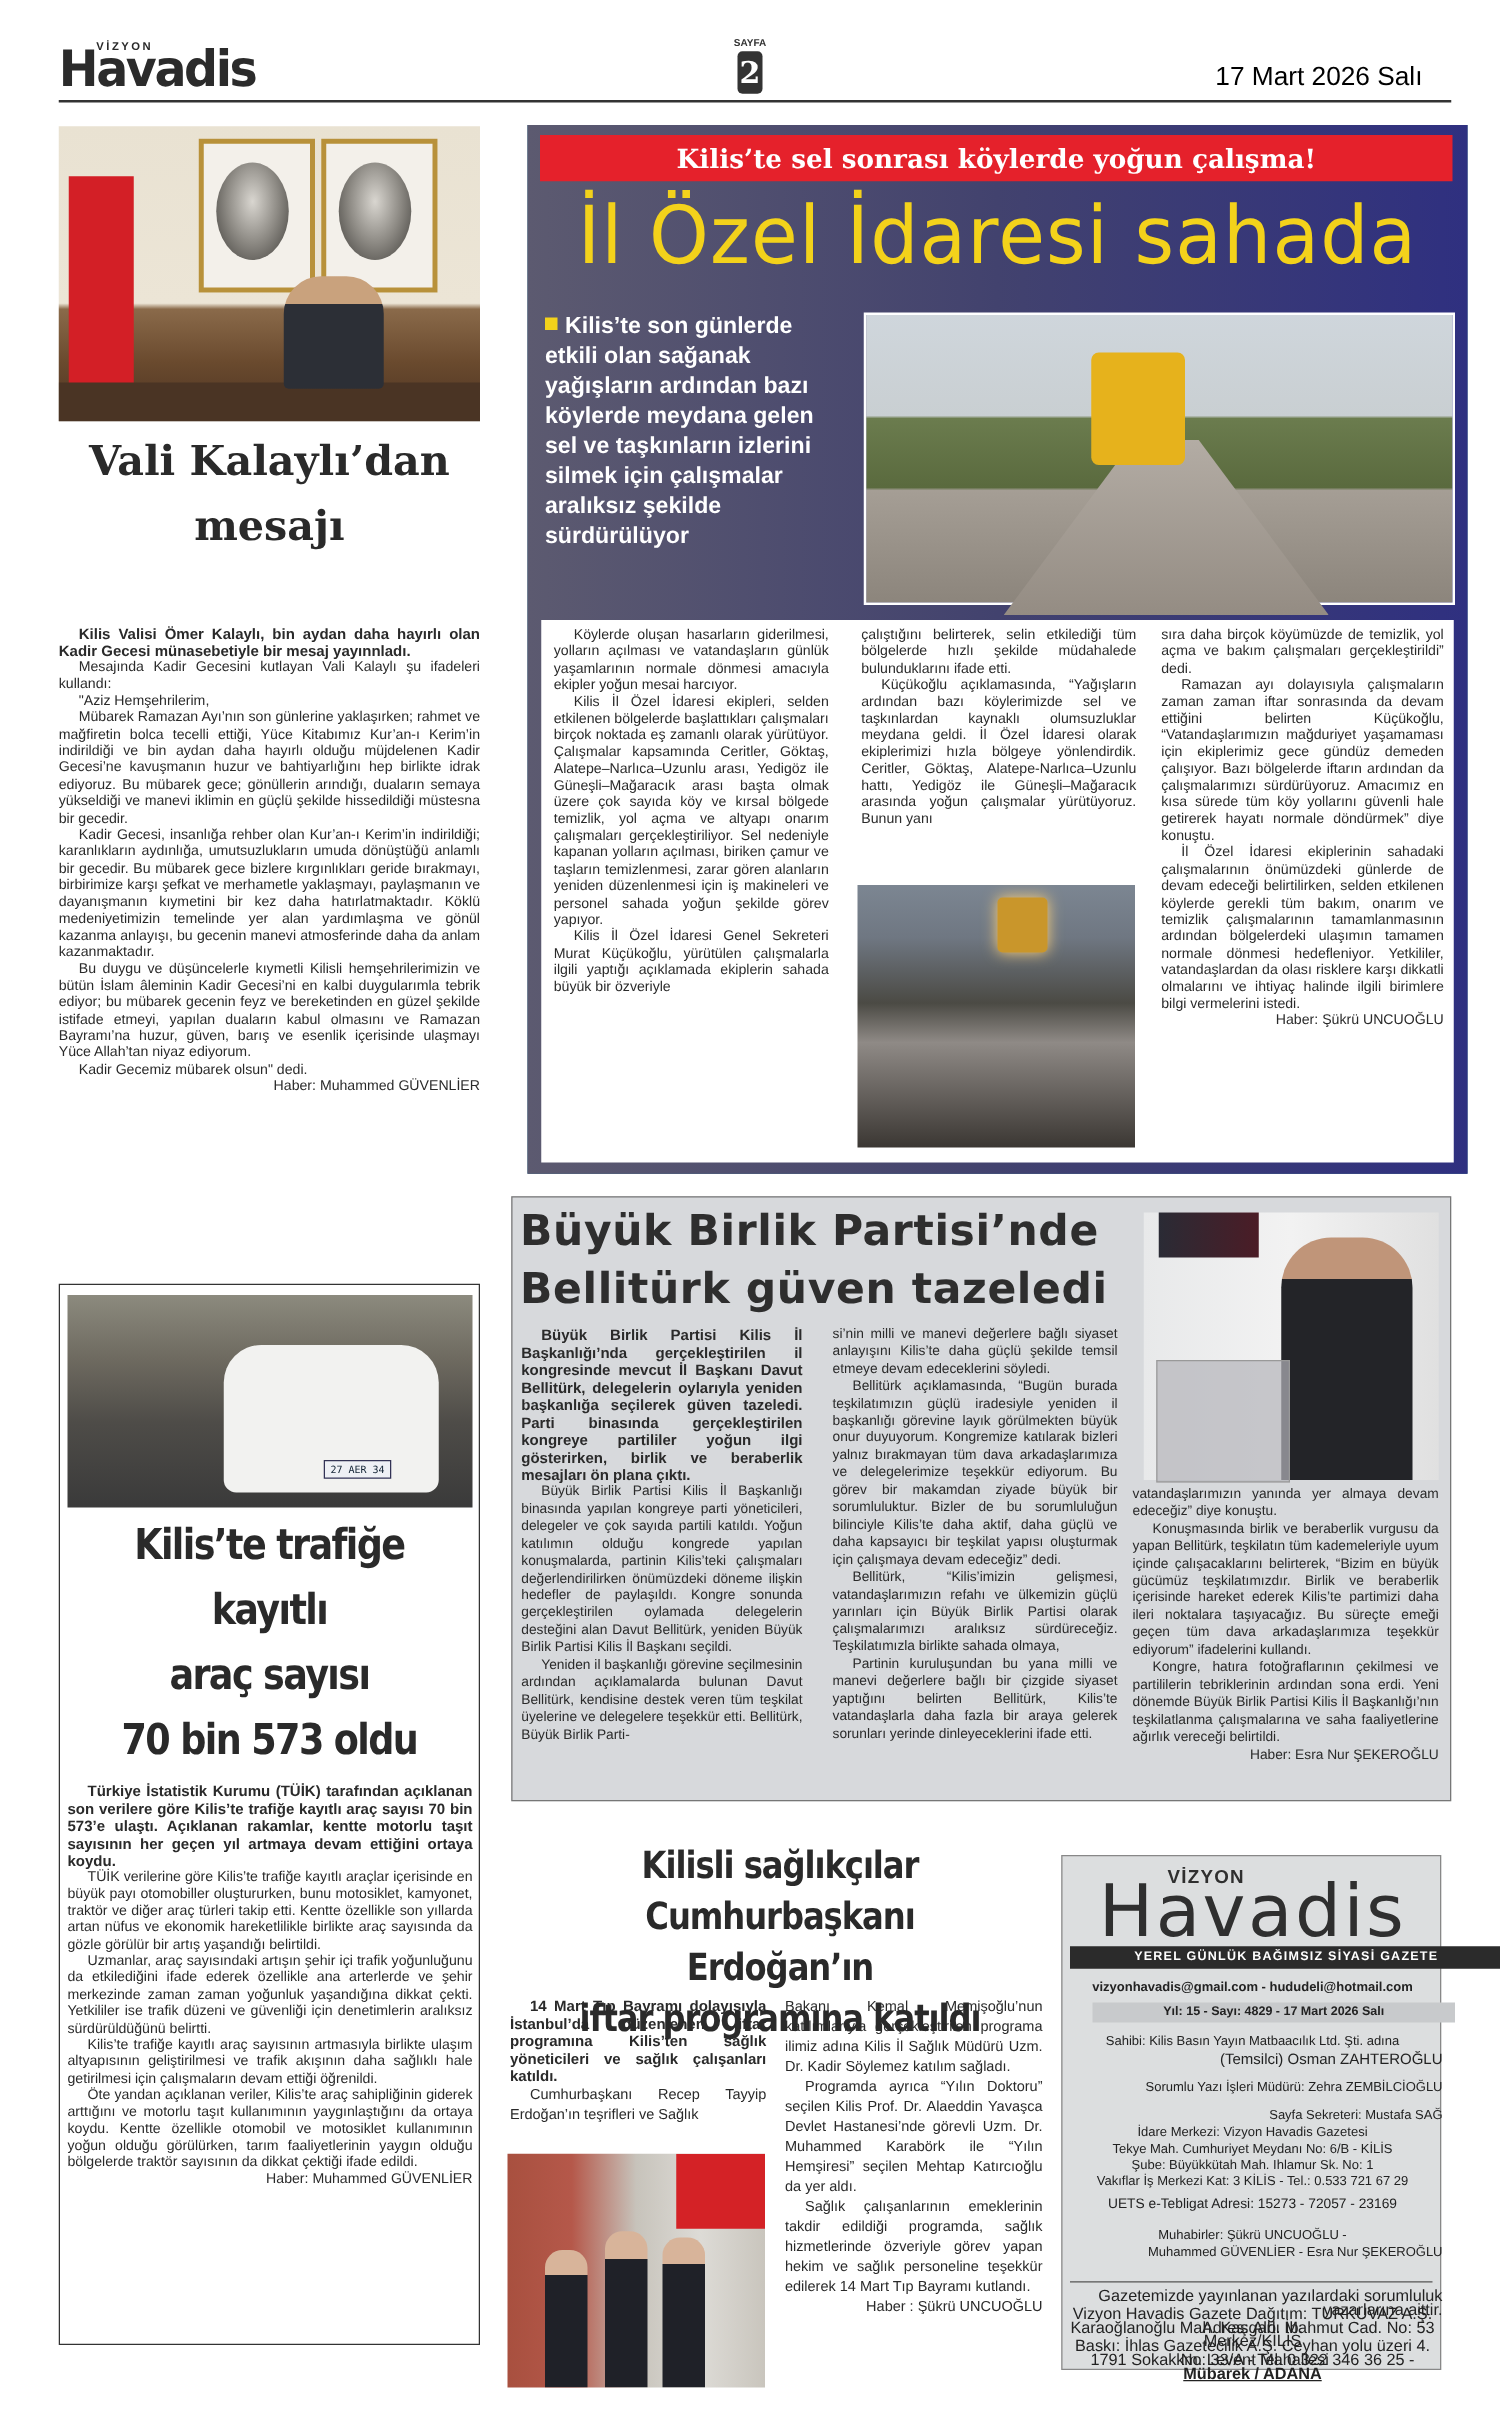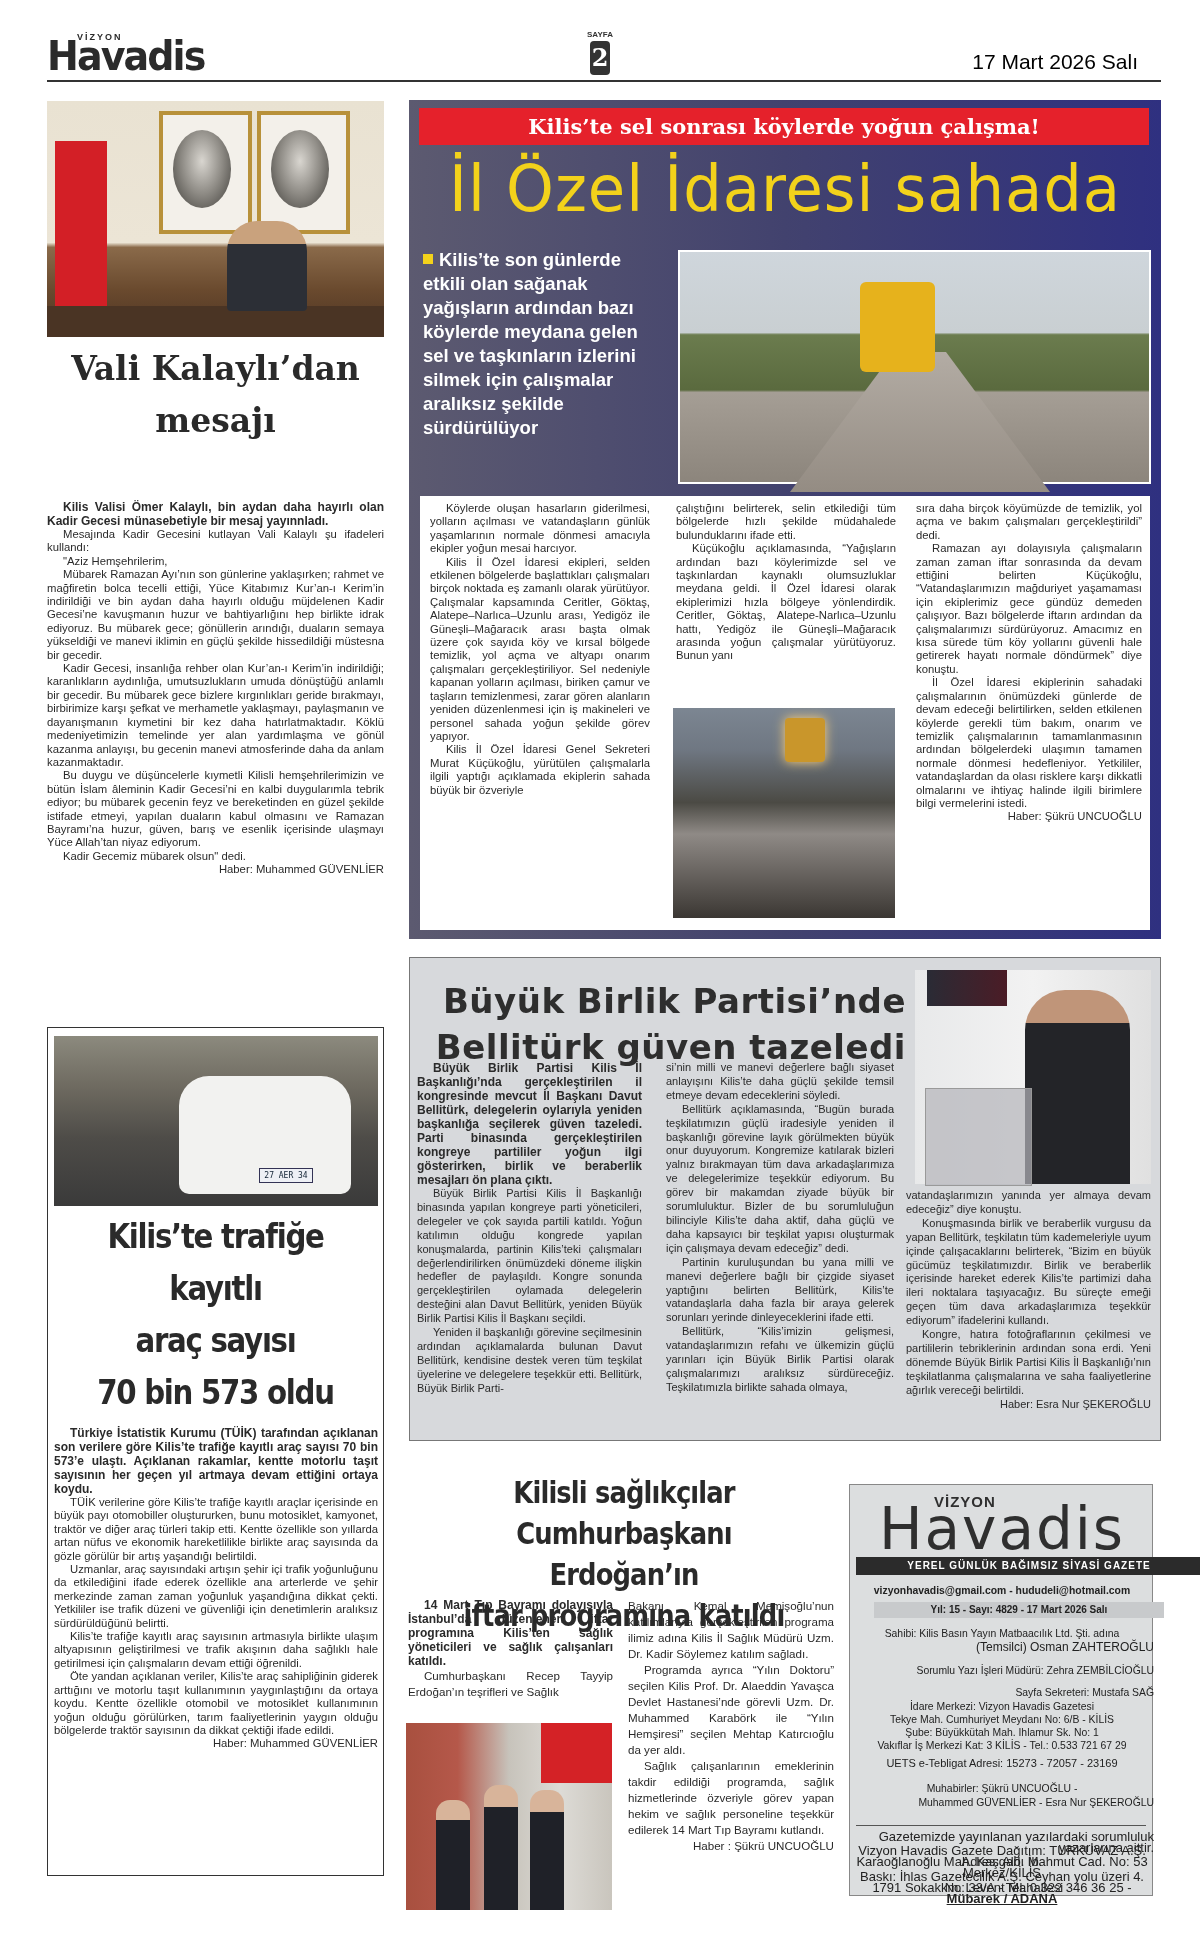--- a/index.html
+++ b/index.html
@@ -32,40 +32,40 @@
   .vali-body { left: 47px; top: 500px; width: 337px; }
 
   .traffic-box { left: 47px; top: 1027px; width: 337px; height: 849px; border: 1px solid #333; box-sizing: border-box; }
   .photo-traffic { left: 54px; top: 1036px; width: 324px; height: 170px; background: linear-gradient(180deg,#8c8a7e 0%,#6e6a60 30%,#4e4c48 60%,#3a3a3a 100%); }
   .photo-traffic .car { position:absolute; left:125px; top:40px; width:172px; height:118px; background:#f2f2f0; border-radius: 30px 30px 10px 10px; }
   .photo-traffic .plate { position:absolute; left:205px; top:132px; width:52px; height:13px; background:#eef0f5; border:1px solid #335; font-size:8px; font-family:"DejaVu Sans Mono", monospace; text-align:center; line-height:13px; color:#123; }
   .traffic-title { left: 47px; top: 1210px; width: 337px; text-align: center; font-family: "DejaVu Sans", sans-serif; font-weight: bold; font-size: 34px; line-height: 52px; letter-spacing: -1.5px; color: #2a2a2a; transform: scaleX(0.86); transform-origin: center; }
   .traffic-body { left: 54px; top: 1426px; width: 324px; }
 
   
-  .feature { left: 409px; top: 100px; width: 752px; height: 839px; background: #0c4a6e; }
+  .feature { left: 422px; top: 100px; width: 752px; height: 839px; background: #0c4a6e; }
   .feature-bg { position:absolute; inset:0; background: linear-gradient(90deg,#5c5a70 0%,#42426e 50%,#2f3080 100%); }
   .feature-kicker { position:absolute; left:10px; top:8px; width:730px; height:37px; background:#e5212b; color:#fff; font-family:"DejaVu Serif",serif; font-weight:bold; font-size:21px; line-height:37px; text-align:center; }
   .feature-title { position:absolute; left:0; top:48px; width:752px; text-align:center; color:#f3d21b; font-family:"DejaVu Sans",sans-serif; font-size:64px; line-height:82px; letter-spacing: 1px; transform: scaleX(0.95); }
   .feature-lead { position:absolute; left:14px; top:148px; width:240px; color:#fff; font-weight:bold; font-size:18.5px; line-height:24px; }
   .feature-lead .bullet { display:inline-block; width:10px; height:10px; background:#f3d21b; margin-right:6px; vertical-align: 2px; }
   .photo-grader { position:absolute; left:269px; top:150px; width:473px; height:234px; background: linear-gradient(180deg,#cfd6dc 0%,#c9cfd2 35%,#6b7c4e 36%,#5a6a3e 60%,#a59e95 61%,#8c857c 100%); border:2px solid #fff; box-sizing:border-box; }
   .photo-grader .road { position:absolute; left:110px; top:100px; width:260px; height:140px; background: linear-gradient(180deg,#b3aca4,#948c83); clip-path: polygon(40% 0, 60% 0, 100% 100%, 0 100%); }
   .photo-grader .grader { position:absolute; left:180px; top:30px; width:75px; height:90px; background:#e6b21c; border-radius:6px; }
   .feature-text-panel { position:absolute; left:11px; top:396px; width:730px; height:434px; background:#ffffff; }
   .feature-col { position:absolute; top:6px; }
   .fcol1 { left:10px; width:220px; }
   .fcol2 { left:256px; width:220px; }
   .fcol3 { left:496px; width:226px; }
   .photo-flood { position:absolute; left:253px; top:212px; width:222px; height:210px; background: linear-gradient(180deg,#7c8692 0%,#6f7782 20%,#4b4a44 45%,#8f8a86 60%,#3b3733 100%); }
   .photo-flood .lights { position:absolute; left:112px; top:10px; width:40px; height:44px; background:#c9962b; border-radius:4px; box-shadow: 0 0 12px #ffd27a; }
 
   
   .bbp { left: 409px; top: 957px; width: 752px; height: 484px; background: #d7d9dc; border: 1px solid #777; box-sizing: border-box; }
-  .bbp-title { position:absolute; left:6px; top:20px; width:490px; text-align:right; font-family:"DejaVu Sans",sans-serif; font-weight:bold; font-size:34px; line-height:46px; color:#2e2e2e; letter-spacing: 0.5px; }
+  .bbp-title { position:absolute; left:6px; top:4px; width:490px; text-align:left; font-family:"DejaVu Sans",sans-serif; font-weight:bold; font-size:34px; line-height:46px; color:#2e2e2e; letter-spacing: 0.5px; }
   .bbp-col { position:absolute; top:103px; }
   .bcol1 { left:7px; width:225px; }
   .bcol2 { left:256px; width:228px; }
   .photo-bbp { position:absolute; left:505px; top:12px; width:236px; height:214px; background: linear-gradient(90deg,#e8e9ea 0%,#f2f2f2 50%,#e0e0e0 100%); }
   .photo-bbp .poster { position:absolute; left:12px; top:0; width:80px; height:36px; background: linear-gradient(90deg,#2a2b35,#4b1c26); }
   .photo-bbp .man { position:absolute; left:110px; top:20px; width:105px; height:194px; background: linear-gradient(180deg,#c09579 0 17%, #232428 17% 100%); border-radius: 40px 40px 0 0; }
   .photo-bbp .box { position:absolute; left:10px; top:118px; width:105px; height:96px; background: rgba(180,180,185,0.7); border:1px solid #999; }
   .bbp .body-text { font-size: 11px; line-height: 13.9px; }
 
   
@@ -194,22 +194,22 @@
     <div class="box"></div>
   </div>
   <div class="bbp-col bcol1 body-text">
     <p class="lead">Büyük Birlik Partisi Kilis İl Başkanlığı’nda gerçekleştirilen il kongresinde mevcut İl Başkanı Davut Bellitürk, delegelerin oylarıyla yeniden başkanlığa seçilerek güven tazeledi. Parti binasında gerçekleştirilen kongreye partililer yoğun ilgi gösterirken, birlik ve beraberlik mesajları ön plana çıktı.</p>
     <p>Büyük Birlik Partisi Kilis İl Başkanlığı binasında yapılan kongreye parti yöneticileri, delegeler ve çok sayıda partili katıldı. Yoğun katılımın olduğu kongrede yapılan konuşmalarda, partinin Kilis’teki çalışmaları değerlendirilirken önümüzdeki döneme ilişkin hedefler de paylaşıldı. Kongre sonunda gerçekleştirilen oylamada delegelerin desteğini alan Davut Bellitürk, yeniden Büyük Birlik Partisi Kilis İl Başkanı seçildi.</p>
     <p>Yeniden il başkanlığı görevine seçilmesinin ardından açıklamalarda bulunan Davut Bellitürk, kendisine destek veren tüm teşkilat üyelerine ve delegelere teşekkür etti. Bellitürk, Büyük Birlik Parti-</p>
   </div>
   <div class="bbp-col bcol2 body-text">
     <p style="text-indent:0">si’nin milli ve manevi değerlere bağlı siyaset anlayışını Kilis’te daha güçlü şekilde temsil etmeye devam edeceklerini söyledi.</p>
     <p>Bellitürk açıklamasında, “Bugün burada teşkilatımızın güçlü iradesiyle yeniden il başkanlığı görevine layık görülmekten büyük onur duyuyorum. Kongremize katılarak bizleri yalnız bırakmayan tüm dava arkadaşlarımıza ve delegelerimize teşekkür ediyorum. Bu görev bir makamdan ziyade büyük bir sorumluluktur. Bizler de bu sorumluluğun bilinciyle Kilis’te daha aktif, daha güçlü ve daha kapsayıcı bir teşkilat yapısı oluşturmak için çalışmaya devam edeceğiz” dedi.</p>
+    <p>Bellitürk, “Kilis’imizin gelişmesi, vatandaşlarımızın refahı ve ülkemizin güçlü yarınları için Büyük Birlik Partisi olarak çalışmalarımızı aralıksız sürdüreceğiz. Teşkilatımızla birlikte sahada olmaya,</p>
     <p>Partinin kuruluşundan bu yana milli ve manevi değerlere bağlı bir çizgide siyaset yaptığını belirten Bellitürk, Kilis’te vatandaşlarla daha fazla bir araya gelerek sorunları yerinde dinleyeceklerini ifade etti.</p>
-    <p>Bellitürk, “Kilis’imizin gelişmesi, vatandaşlarımızın refahı ve ülkemizin güçlü yarınları için Büyük Birlik Partisi olarak çalışmalarımızı aralıksız sürdüreceğiz. Teşkilatımızla birlikte sahada olmaya,</p>
   </div>
   <div class="bbp-col body-text" style="left:496px; top:231px; width:245px;">
     <p style="text-indent:0">vatandaşlarımızın yanında yer almaya devam edeceğiz” diye konuştu.</p>
     <p>Konuşmasında birlik ve beraberlik vurgusu da yapan Bellitürk, teşkilatın tüm kademeleriyle uyum içinde çalışacaklarını belirterek, “Bizim en büyük gücümüz teşkilatımızdır. Birlik ve beraberlik içerisinde hareket ederek Kilis’te partimizi daha ileri noktalara taşıyacağız. Bu süreçte emeği geçen tüm dava arkadaşlarımıza teşekkür ediyorum” ifadelerini kullandı.</p>
     <p>Kongre, hatıra fotoğraflarının çekilmesi ve partililerin tebriklerinin ardından sona erdi. Yeni dönemde Büyük Birlik Partisi Kilis İl Başkanlığı’nın teşkilatlanma çalışmalarına ve saha faaliyetlerine ağırlık vereceği belirtildi.</p>
     <p class="byline">Haber: Esra Nur ŞEKEROĞLU</p>
   </div>
 </div>
 
 <div class="abs health-title">

